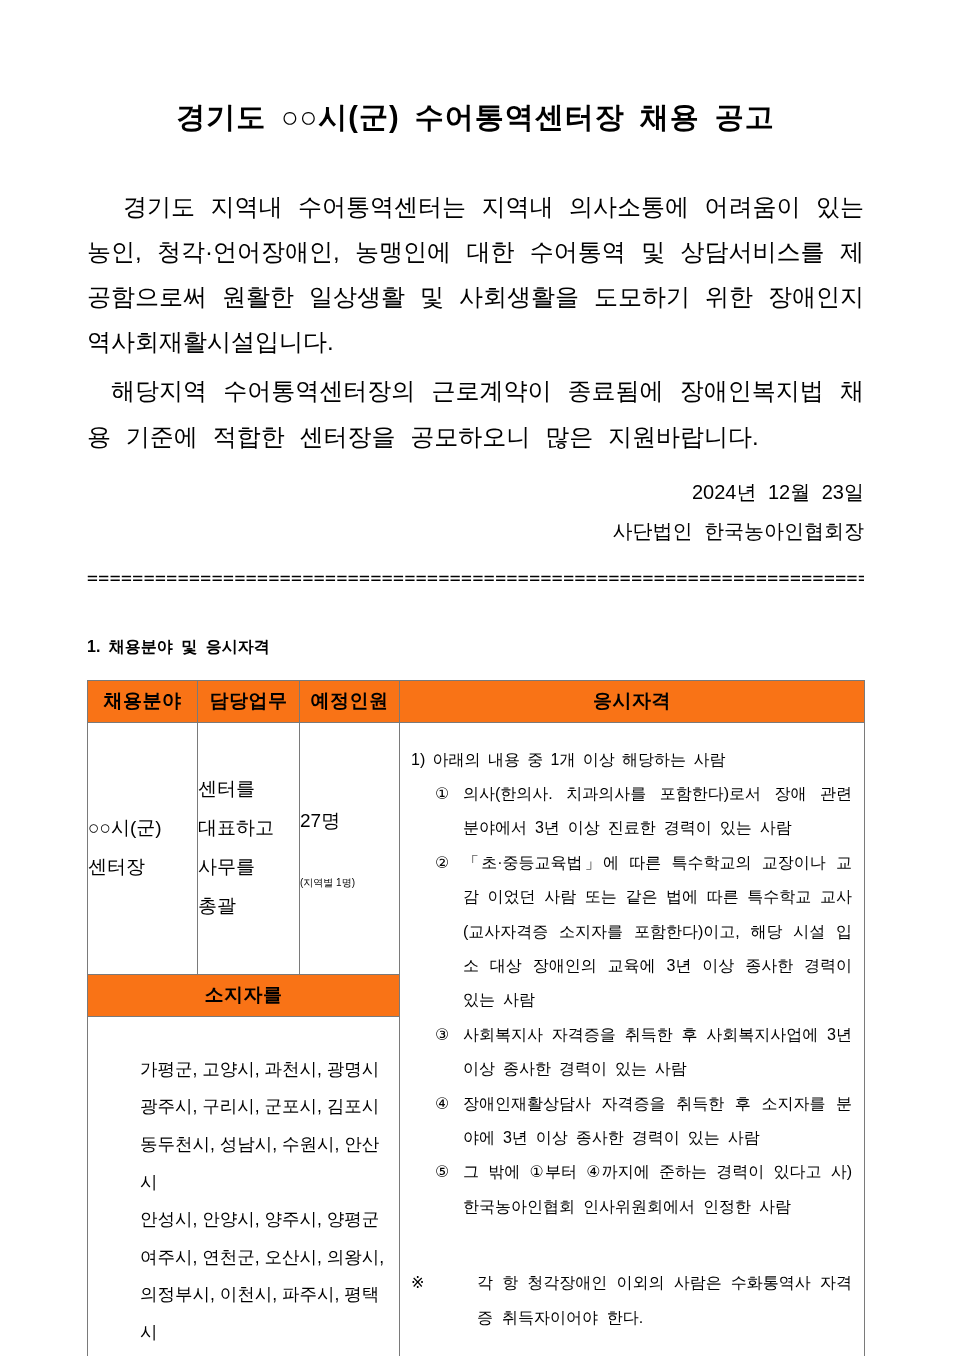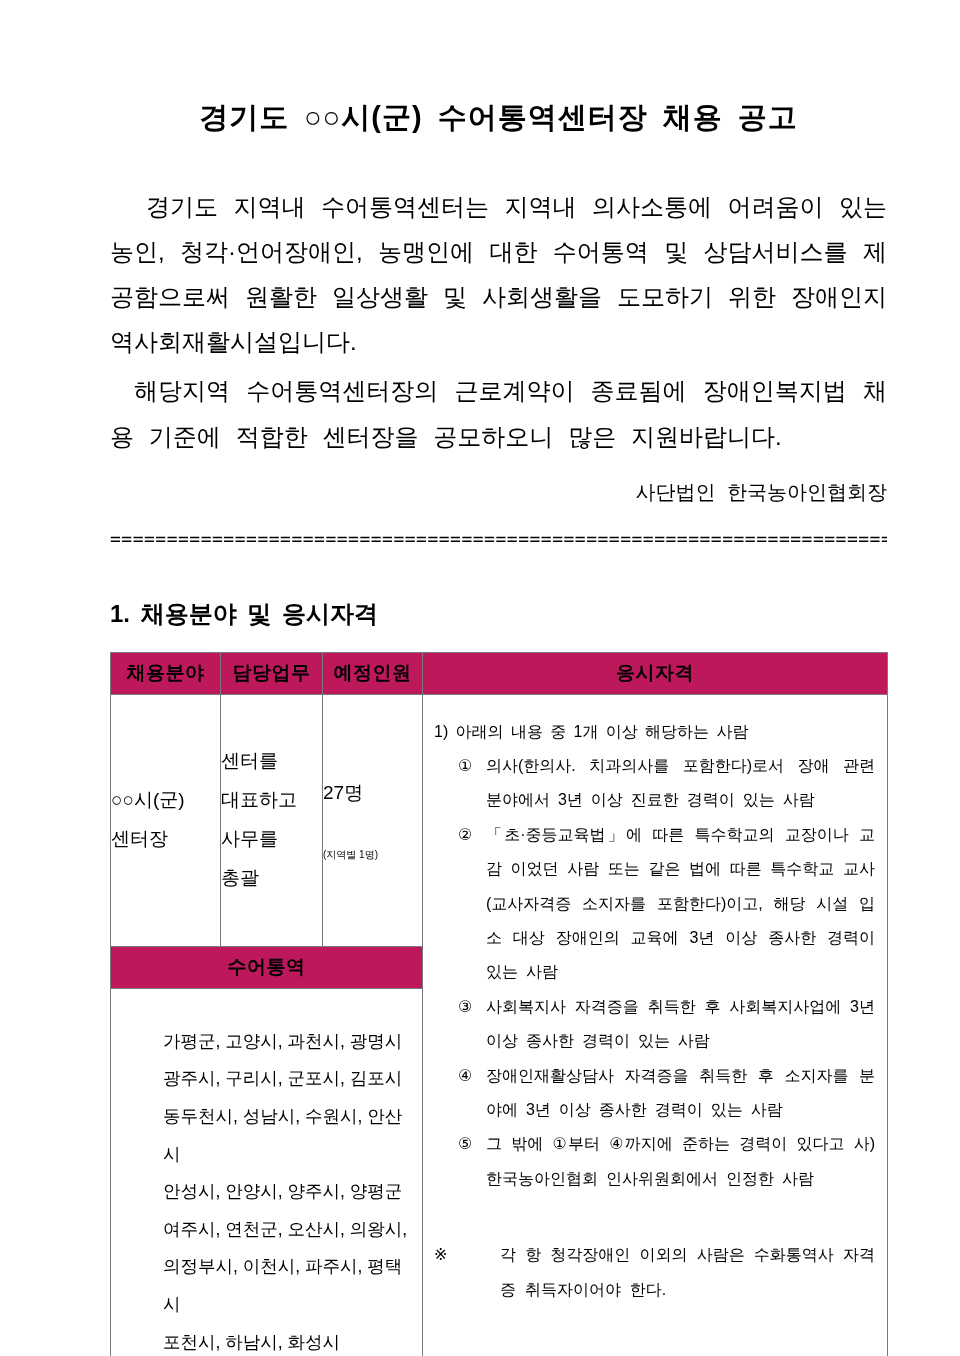--- a/index.html
+++ b/index.html
@@ -7,21 +7,21 @@
   body {
     width: 960px;
     height: 1356px;
     font-family: "Liberation Sans", "DejaVu Sans", sans-serif;
     color: #000000;
     position: relative;
     overflow: hidden;
   }
   .page {
     position: absolute;
-    left: 110px;
+    left: 87px;
     top: 0;
     width: 777px;
     height: 1280px;
   }
   .doc-title {
     margin-top: 98px;
     text-align: center;
     font-size: 29px;
     font-weight: bold;
     letter-spacing: 1px;
@@ -49,35 +49,35 @@
     font-family: "DejaVu Sans Mono", monospace;
     font-size: 18px;
     letter-spacing: 0.5px;
     white-space: nowrap;
     overflow: hidden;
     width: 100%;
     height: 26px;
   }
   .section-heading {
     margin-top: 44px;
-    font-size: 24px;
+    font-size: 16px;
     font-weight: bold;
     word-spacing: 4px;
   }
   table.recruit {
     margin-top: 22px;
     width: 777px;
     border-collapse: collapse;
     table-layout: fixed;
   }
   table.recruit th, table.recruit td {
     border: 1px solid #7a7a7a;
   }
   th.hdr, td.region-hdr {
-    background: #be185d;
+    background: #f97316;
     font-size: 19px;
     font-weight: bold;
     text-align: center;
     height: 42px;
     letter-spacing: 0.5px;
   }
   td.cell-center {
     vertical-align: middle;
     font-size: 19px;
     line-height: 2.05;
@@ -131,20 +131,21 @@
 <div class="page">
 
   <h1 class="doc-title">경기도 ○○시(군) 수어통역센터장 채용 공고</h1>
 
   <div class="intro">
     <p class="p1">경기도 지역내 수어통역센터는 지역내 의사소통에 어려움이 있는 농인, 청각·언어장애인, 농맹인에 대한 수어통역 및 상담서비스를 제공함으로써 원활한 일상생활 및 사회생활을 도모하기 위한 장애인지역사회재활시설입니다.</p>
     <p class="p2">해당지역 수어통역센터장의 근로계약이 종료됨에 장애인복지법 채용 기준에 적합한 센터장을 공모하오니 많은 지원바랍니다.</p>
   </div>
 
   <div class="sign-block">
+    <div>2024년 12월 23일</div>
     <div>사단법인 한국농아인협회장</div>
   </div>
 
   <div class="separator">======================================================================</div>
 
   <div class="section-heading">1. 채용분야 및 응시자격</div>
 
   <table class="recruit">
     <colgroup>
       <col style="width:110px">
@@ -192,21 +193,21 @@
           <span class="q-num">⑤</span>
           <span class="q-text">그 밖에 ①부터 ④까지에 준하는 경력이 있다고 사)한국농아인협회 인사위원회에서 인정한 사람</span>
         </div>
         <div class="q-note">
           <span class="q-note-marker">※</span>
           <span class="q-note-text">각 항 청각장애인 이외의 사람은 수화통역사 자격증 취득자이어야 한다.</span>
         </div>
       </td>
     </tr>
     <tr class="region-hdr-row">
-      <td class="region-hdr" colspan="3">수어통역</td>
+      <td class="region-hdr" colspan="3">소지자를</td>
     </tr>
     <tr class="region-row">
       <td class="regions" colspan="3">가평군, 고양시, 과천시, 광명시
 광주시, 구리시, 군포시, 김포시
 동두천시, 성남시, 수원시, 안산시
 안성시, 안양시, 양주시, 양평군
 여주시, 연천군, 오산시, 의왕시,
 의정부시, 이천시, 파주시, 평택시
 포천시, 하남시, 화성시</td>
     </tr>

